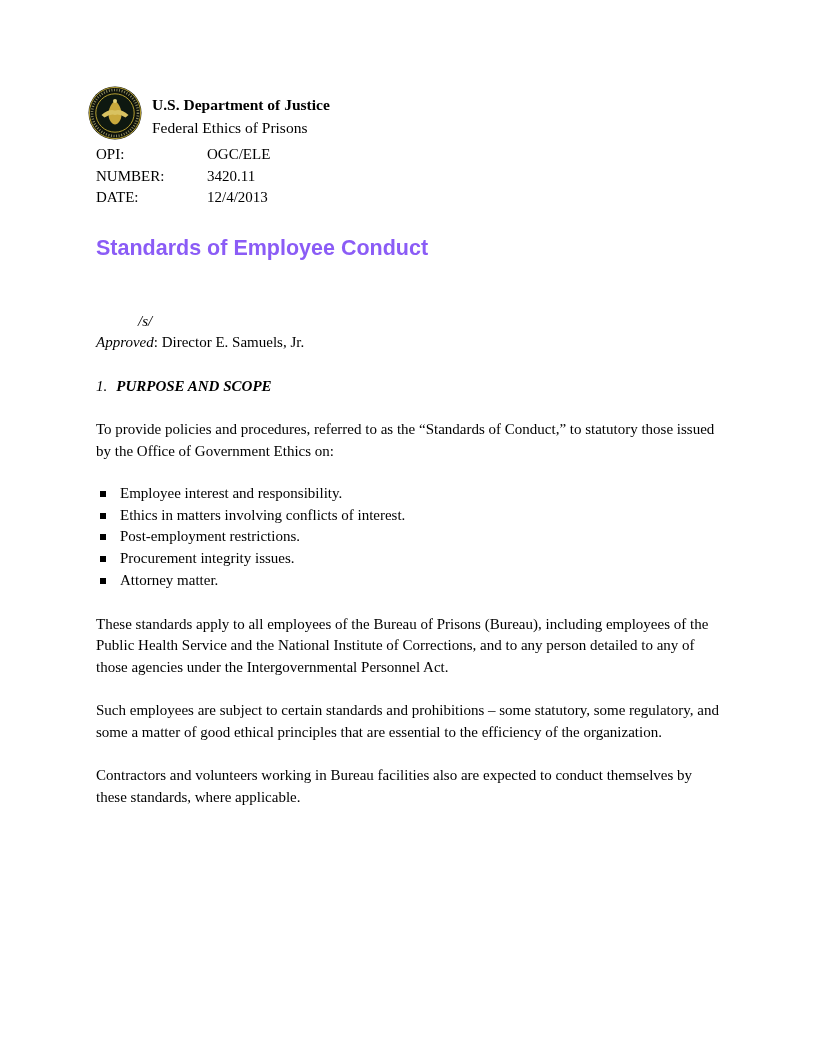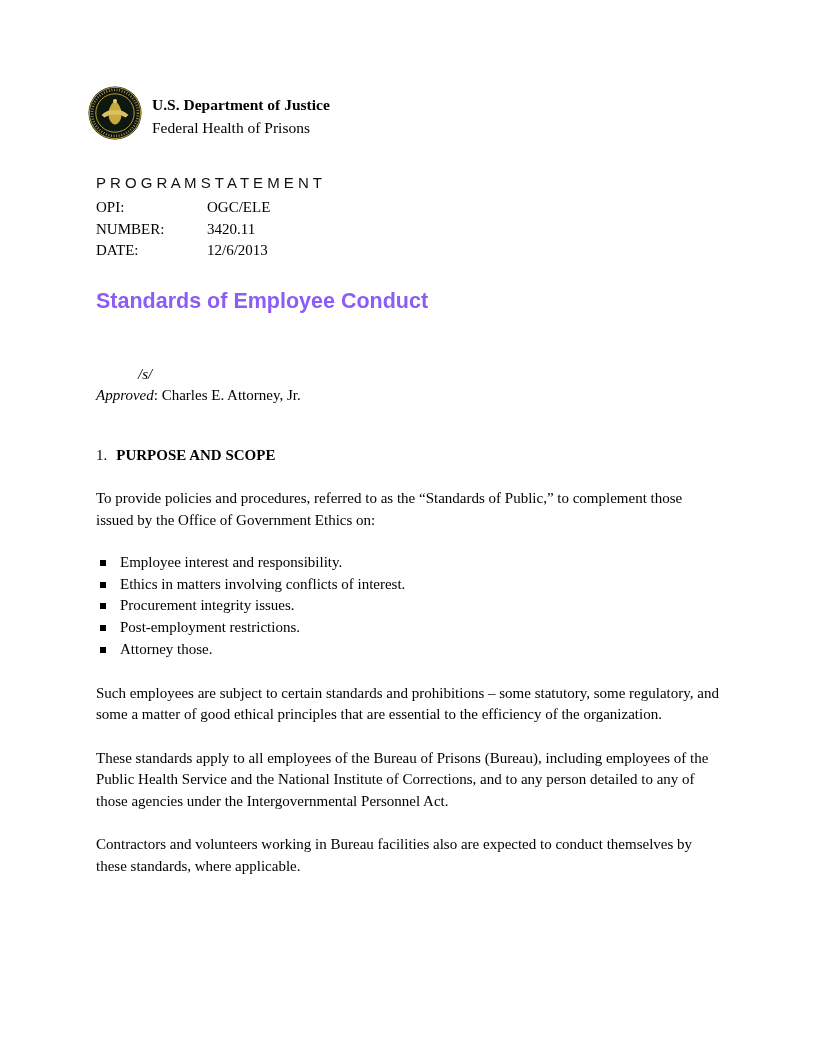--- a/index.html
+++ b/index.html
@@ -52,21 +52,21 @@
     line-height: 26px;
     color: #8b5cf6;
   }
 
   
   .signature-block { margin-top: 50px; }
   .sig-mark { padding-left: 42px; font-style: italic; }
   .italic { font-style: italic; }
 
   
-  .section-heading { margin-top: 38px; }
+  .section-heading { margin-top: 22px; font-style: italic; }
   .section-number { display: inline-block; margin-right: 9px; }
   .section-title { font-weight: 700; }
 
   
   .body-text { margin-top: 22px; }
 
   
   .bullet-list {
     margin-top: 21px;
     list-style: none;
@@ -98,62 +98,61 @@
         <circle cx="27" cy="27" r="25.6" fill="none" stroke="#c9b037" stroke-width="0.9"></circle>
         <circle cx="27" cy="27" r="23" fill="none" stroke="#8d8a5e" stroke-width="2.6" stroke-dasharray="1 1.6"></circle>
         <circle cx="27" cy="27" r="19.2" fill="#0e1810" stroke="#c9b037" stroke-width="0.9"></circle>
         <path d="M27 14.5 C22.5 18.5 20.5 23 20.5 28.5 C20.5 34 24 38.5 27 38.5 C30 38.5 33.5 34 33.5 28.5 C33.5 23 31.5 18.5 27 14.5 Z" fill="#c9a93c"></path>
         <path d="M13.5 29 Q21 22.5 27 24.5 Q33 22.5 40.5 29 L37.5 31.5 Q31 27.5 27 29 Q23 27.5 16.5 31.5 Z" fill="#d8c261"></path>
         <circle cx="27" cy="15" r="2" fill="#e3d27a"></circle>
       </svg>
     </span>
     <div class="agency-block">
       <div class="agency-name">U.S. Department of Justice</div>
-      <div class="bureau-name">Federal Health of Prisons</div>
+      <div class="bureau-name">Federal Ethics of Prisons</div>
     </div>
   </header>
 
   <section>
-    <div class="ps-heading">P R O G R A M   S T A T E M E N T</div>
     <div class="ps-fields">
       <div class="ps-field">
         <span class="ps-label">OPI:</span>
         <span class="ps-value">OGC/ELE</span>
       </div>
       <div class="ps-field">
         <span class="ps-label">NUMBER:</span>
         <span class="ps-value">3420.11</span>
       </div>
       <div class="ps-field">
         <span class="ps-label">DATE:</span>
-        <span class="ps-value">12/6/2013</span>
+        <span class="ps-value">12/4/2013</span>
       </div>
     </div>
   </section>
 
   <h1 class="doc-title">Standards of Employee Conduct</h1>
 
   <div class="signature-block">
     <div class="sig-mark">/s/</div>
-    <div class="sig-approved"><span class="italic">Approved</span><span>: Charles E. Attorney, Jr.</span></div>
+    <div class="sig-approved"><span class="italic">Approved</span><span>: Director E. Samuels, Jr.</span></div>
   </div>
 
   <div class="section-heading">
     <span class="section-number">1.</span><span class="section-title">PURPOSE AND SCOPE</span>
   </div>
 
-  <p class="body-text">To provide policies and procedures, referred to as the “Standards of Public,” to complement those issued by the Office of Government Ethics on:</p>
+  <p class="body-text">To provide policies and procedures, referred to as the “Standards of Conduct,” to statutory those issued by the Office of Government Ethics on:</p>
 
   <ul class="bullet-list">
     <li>Employee interest and responsibility.</li>
     <li>Ethics in matters involving conflicts of interest.</li>
+    <li>Post-employment restrictions.</li>
     <li>Procurement integrity issues.</li>
-    <li>Post-employment restrictions.</li>
-    <li>Attorney those.</li>
+    <li>Attorney matter.</li>
   </ul>
 
+  <p class="body-text">These standards apply to all employees of the Bureau of Prisons (Bureau), including employees of the Public Health Service and the National Institute of Corrections, and to any person detailed to any of those agencies under the Intergovernmental Personnel Act.</p>
+
   <p class="body-text">Such employees are subject to certain standards and prohibitions – some statutory, some regulatory, and some a matter of good ethical principles that are essential to the efficiency of the organization.</p>
-
-  <p class="body-text">These standards apply to all employees of the Bureau of Prisons (Bureau), including employees of the Public Health Service and the National Institute of Corrections, and to any person detailed to any of those agencies under the Intergovernmental Personnel Act.</p>
 
   <p class="body-text">Contractors and volunteers working in Bureau facilities also are expected to conduct themselves by these standards, where applicable.</p>
 
 </div>
 
 </body></html>

